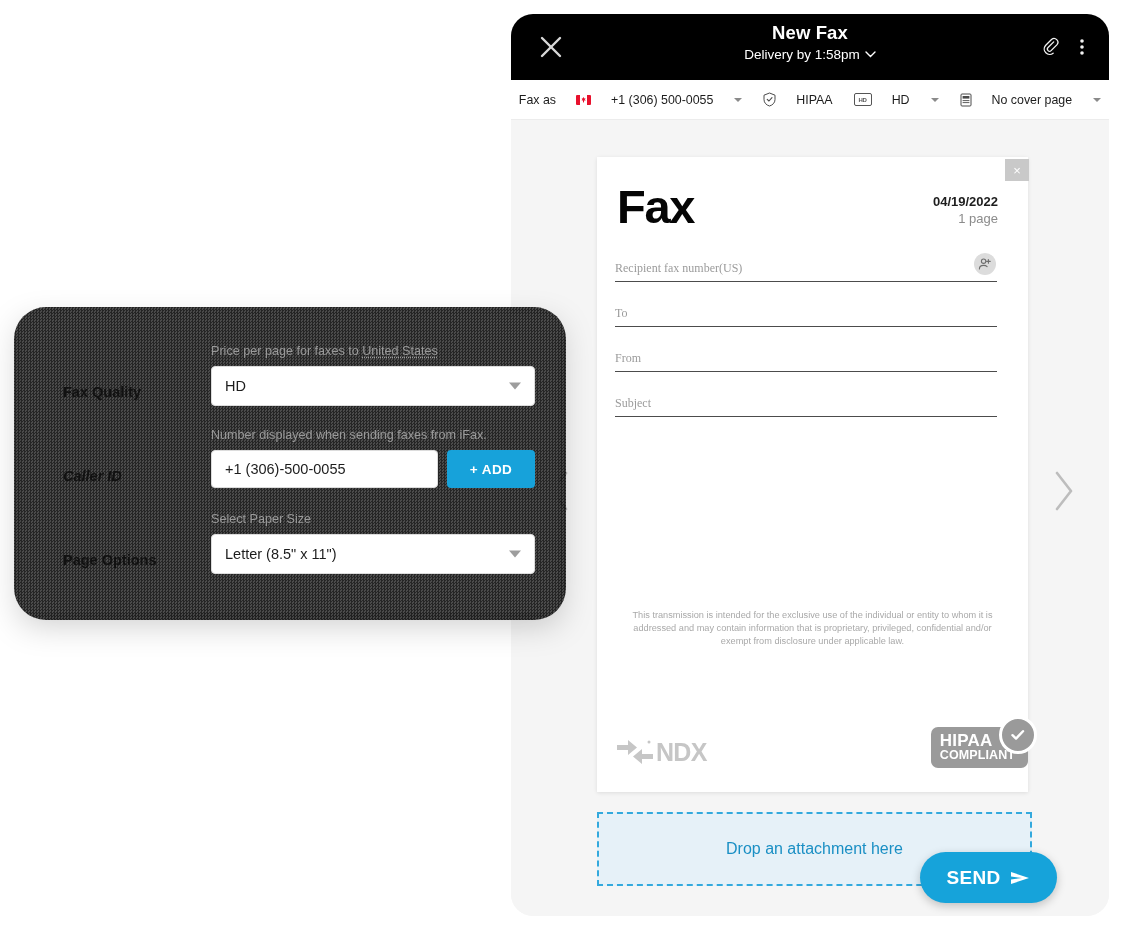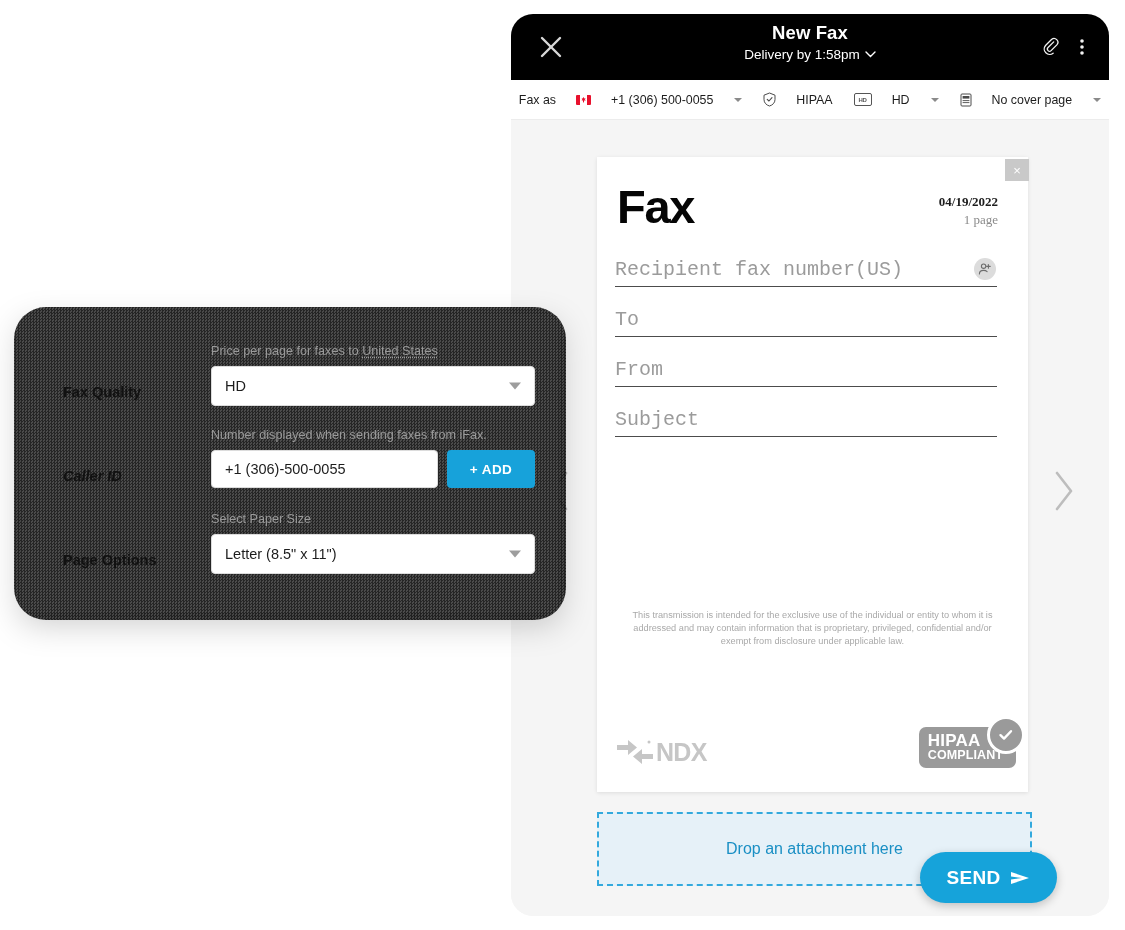--- a/index.html
+++ b/index.html
@@ -143,56 +143,56 @@
     cursor: pointer;
   }
   .page-inner { padding: 28px 30px 0 18px; }
   .page-head { display: flex; align-items: flex-start; justify-content: space-between; }
   .fax-word {
     font-size: 47px; font-weight: bold;
     letter-spacing: -1.3px; line-height: .92;
     color: #050505;
     margin-left: 2px;
   }
-  .page-meta { text-align: right; padding-top: 9px; font-family: Liberation Serif, serif; }
+  .page-meta { text-align: right; padding-top: 9px; }
   .page-date { font-size: 13px; font-weight: bold; color: #1d1d1d; }
   .page-pages { font-size: 13px; color: #8b8b8b; margin-top: 2px; }
 
   .fax-fields { margin-top: 30px; padding: 0 1px 0 0; }
   .fld {
     position: relative;
     border-bottom: 1.3px solid #4c4c4c;
     padding: 0 0 5px 0;
     margin-bottom: 21px;
   }
   .fld input {
     width: 100%; border: 0; outline: none;
-    font-family: Liberation Mono, monospace;
-    font-size: 20px; color: #2b2b2b;
+    font-family: Liberation Serif, serif;
+    font-size: 12px; color: #2b2b2b;
     background: transparent;
     padding: 0 34px 0 0;
   }
   .fld input::placeholder { color: #9b9b9b; }
   .fld-subject { margin-bottom: 4px; }
   .contact-btn {
     position: absolute; right: 1px; bottom: 6px;
     width: 22px; height: 22px; border-radius: 50%;
     background: #dcdcdc;
     display: flex; align-items: center; justify-content: center;
     cursor: pointer;
   }
 
   .disclaimer {
     position: absolute; left: 30px; right: 30px; top: 452px;
     text-align: center;
     font-size: 9.2px; line-height: 1.42;
     color: #a9a9a9;
   }
   .page-footer {
-    position: absolute; left: 18px; right: 12px; bottom: 24px;
+    position: absolute; left: 18px; right: 0; bottom: 24px;
     display: flex; align-items: flex-end; justify-content: space-between;
   }
   .ndx-logo { display: flex; align-items: center; gap: 1px; }
   .ndx-text {
     font-size: 25px; font-weight: bold; color: #c6c6c6;
     letter-spacing: -.7px;
   }
   .hipaa-badge { position: relative; }
   .hipaa-box {
     background: #9a9a9a; color: #ffffff;

